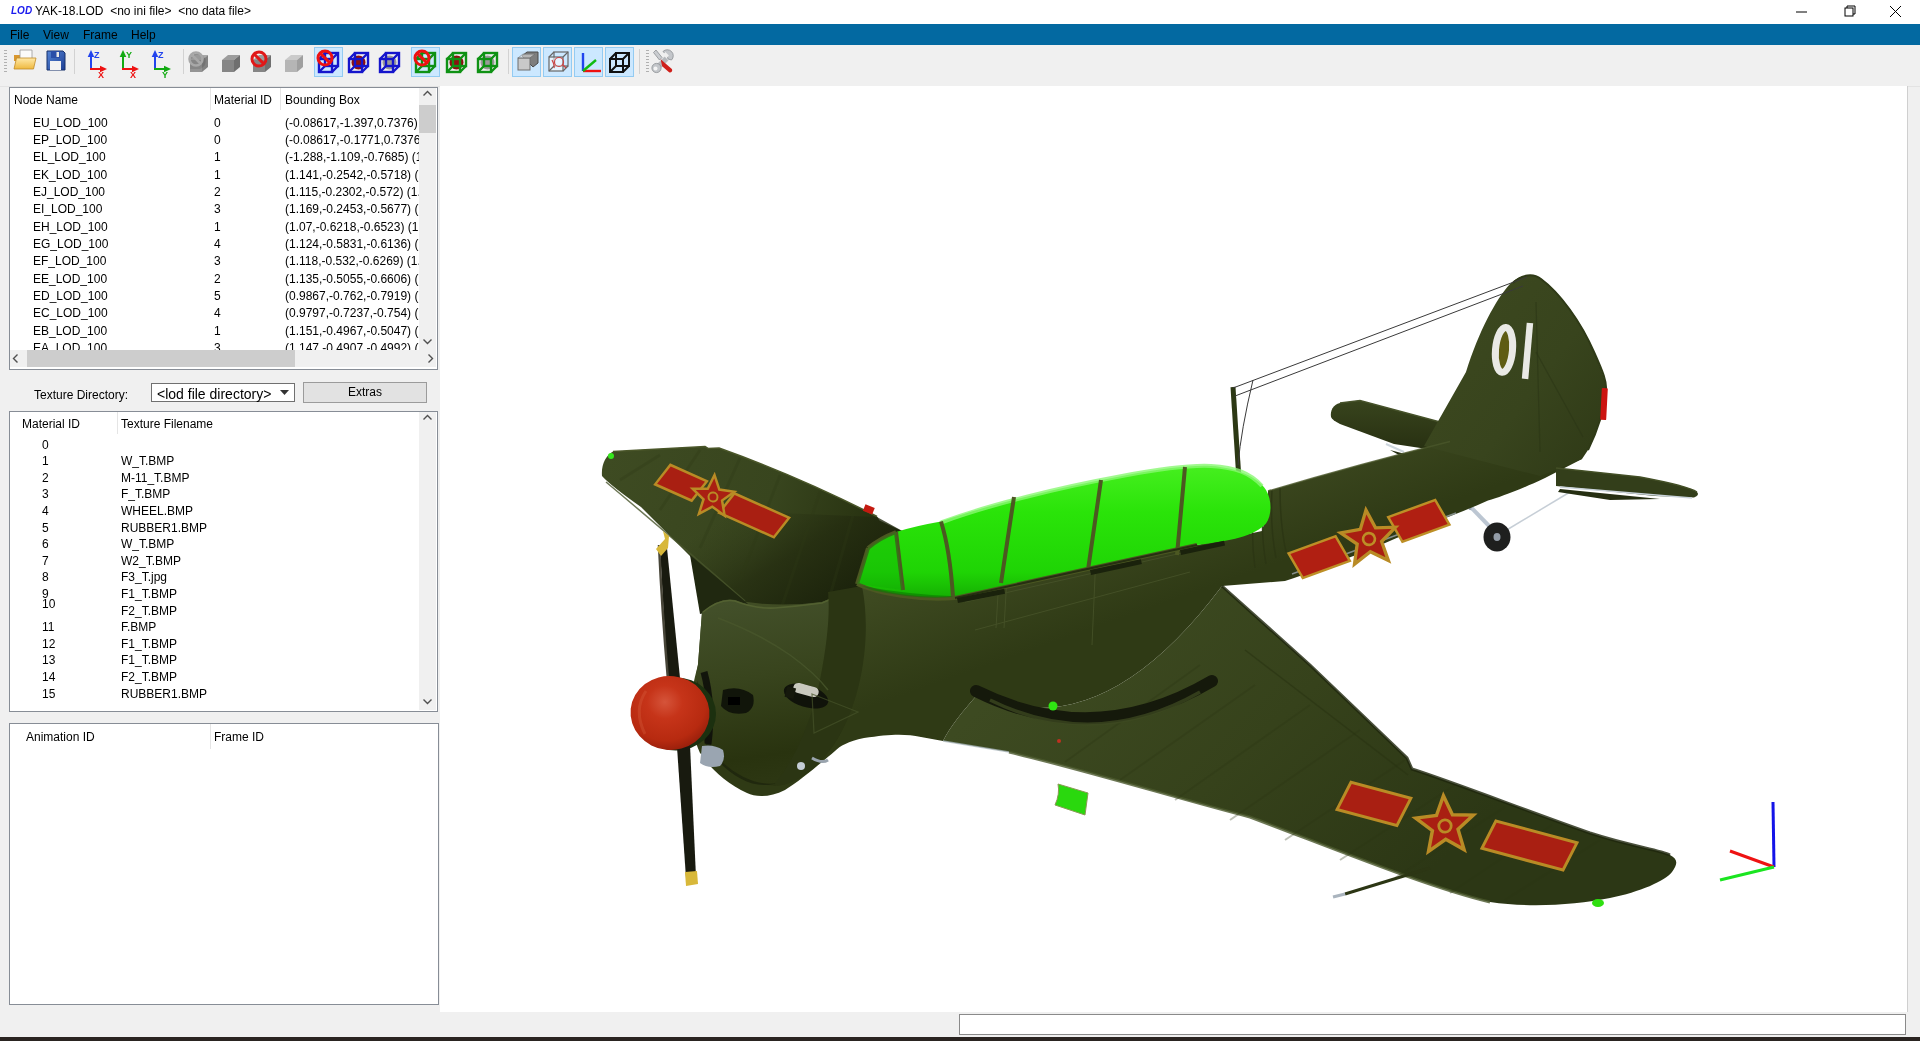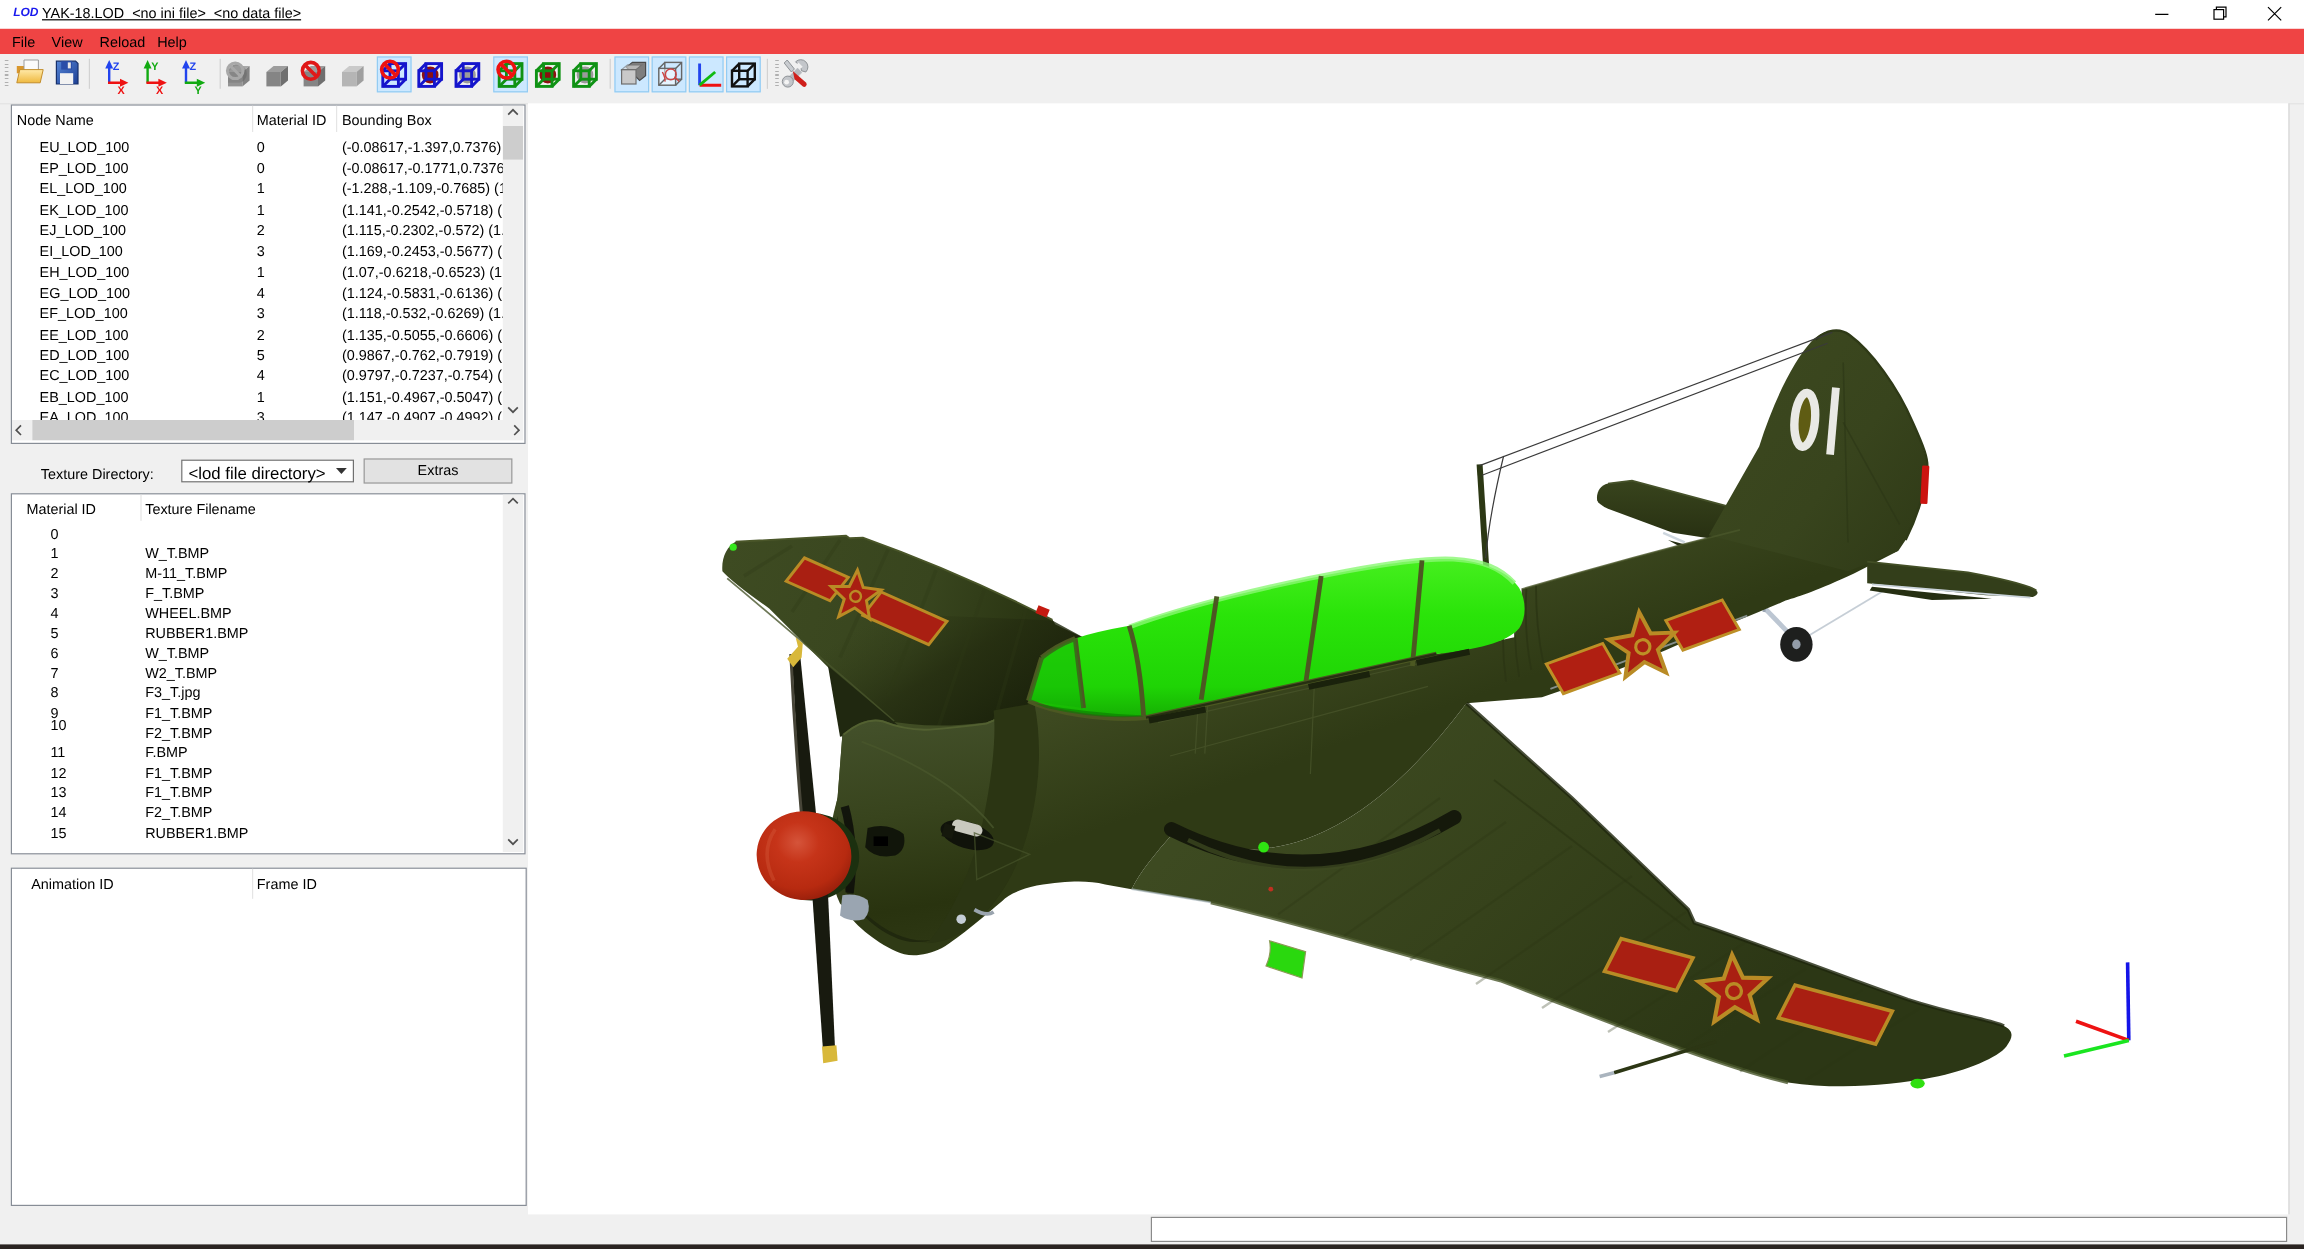--- a/index.html
+++ b/index.html
@@ -1,21 +1,21 @@
 <!DOCTYPE html>
 <html><head>
 <meta charset="utf-8">
 <style>
   html,body{margin:0;padding:0;width:1920px;height:1041px;overflow:hidden;
     font-family:"Liberation Sans",sans-serif;background:#f0f0f0;}
   .abs{position:absolute;}
   #titlebar{position:absolute;left:0;top:0;width:1920px;height:24px;background:#ffffff;}
-  #title-text{position:absolute;left:35px;top:4px;font-size:12px;color:#000;text-decoration:underline;}
+  #title-text{position:absolute;left:35px;top:4px;font-size:12px;color:#000;}
   #logo{position:absolute;left:11px;top:5px;font-size:10px;font-style:italic;font-weight:bold;color:#1a1aee;letter-spacing:0px;}
-  #menubar{position:absolute;left:0;top:24px;width:1920px;height:21px;background:#ef4444;text-align:center;}
+  #menubar{position:absolute;left:0;top:24px;width:1920px;height:21px;background:#0369a1;text-align:center;}
   .menu{position:absolute;top:4px;font-size:12px;color:#000;}
   #toolbar{position:absolute;left:0;top:45px;width:1920px;height:41px;background:#f0f0f0;border-bottom:1px solid #e3e3e3;}
   .tbtn{position:absolute;top:2px;width:28px;height:29px;}
   .tbtn.sel{background:#cce8ff;border:1px solid #93cbf2;width:27px;height:28px;}
   .tsep{position:absolute;top:4px;width:1px;height:25px;background:#d2d2d2;}
   .tgrip{position:absolute;top:5px;width:3px;height:24px;
      background-image:repeating-linear-gradient(#b0b0b0 0 1px,#f0f0f0 1px 3px);}
   
   .panel{position:absolute;background:#ffffff;border:1px solid #878d96;font-size:12px;color:#000;}
   .hdrline{position:absolute;top:0;width:1px;background:#e5e5e5;}
@@ -33,21 +33,21 @@
     <line x1="26" y1="12" x2="37" y2="12" stroke="#000" stroke-width="1"></line>
     <rect x="75" y="8" width="8" height="8" fill="none" stroke="#000" stroke-width="1"></rect>
     <path d="M77,8 v-2 h8 v8 h-2" fill="none" stroke="#000" stroke-width="1"></path>
     <path d="M120,6 l11,11 M131,6 l-11,11" stroke="#000" stroke-width="1"></path>
   </svg>
 </div>
 
 <div id="menubar">
   <div class="menu" style="left:10px">File</div>
   <div class="menu" style="left:43px">View</div>
-  <div class="menu" style="left:83px">Reload</div>
+  <div class="menu" style="left:83px">Frame</div>
   <div class="menu" style="left:131px">Help</div>
 </div>
 
 <div id="toolbar">
   <div class="tgrip" style="left:4px"></div>
   <div class="tsep" style="left:74px"></div>
   <div class="tsep" style="left:183px"></div>
   <div class="tsep" style="left:508px"></div>
   <div class="tsep" style="left:639px"></div>
   <div class="tgrip" style="left:646px"></div>

